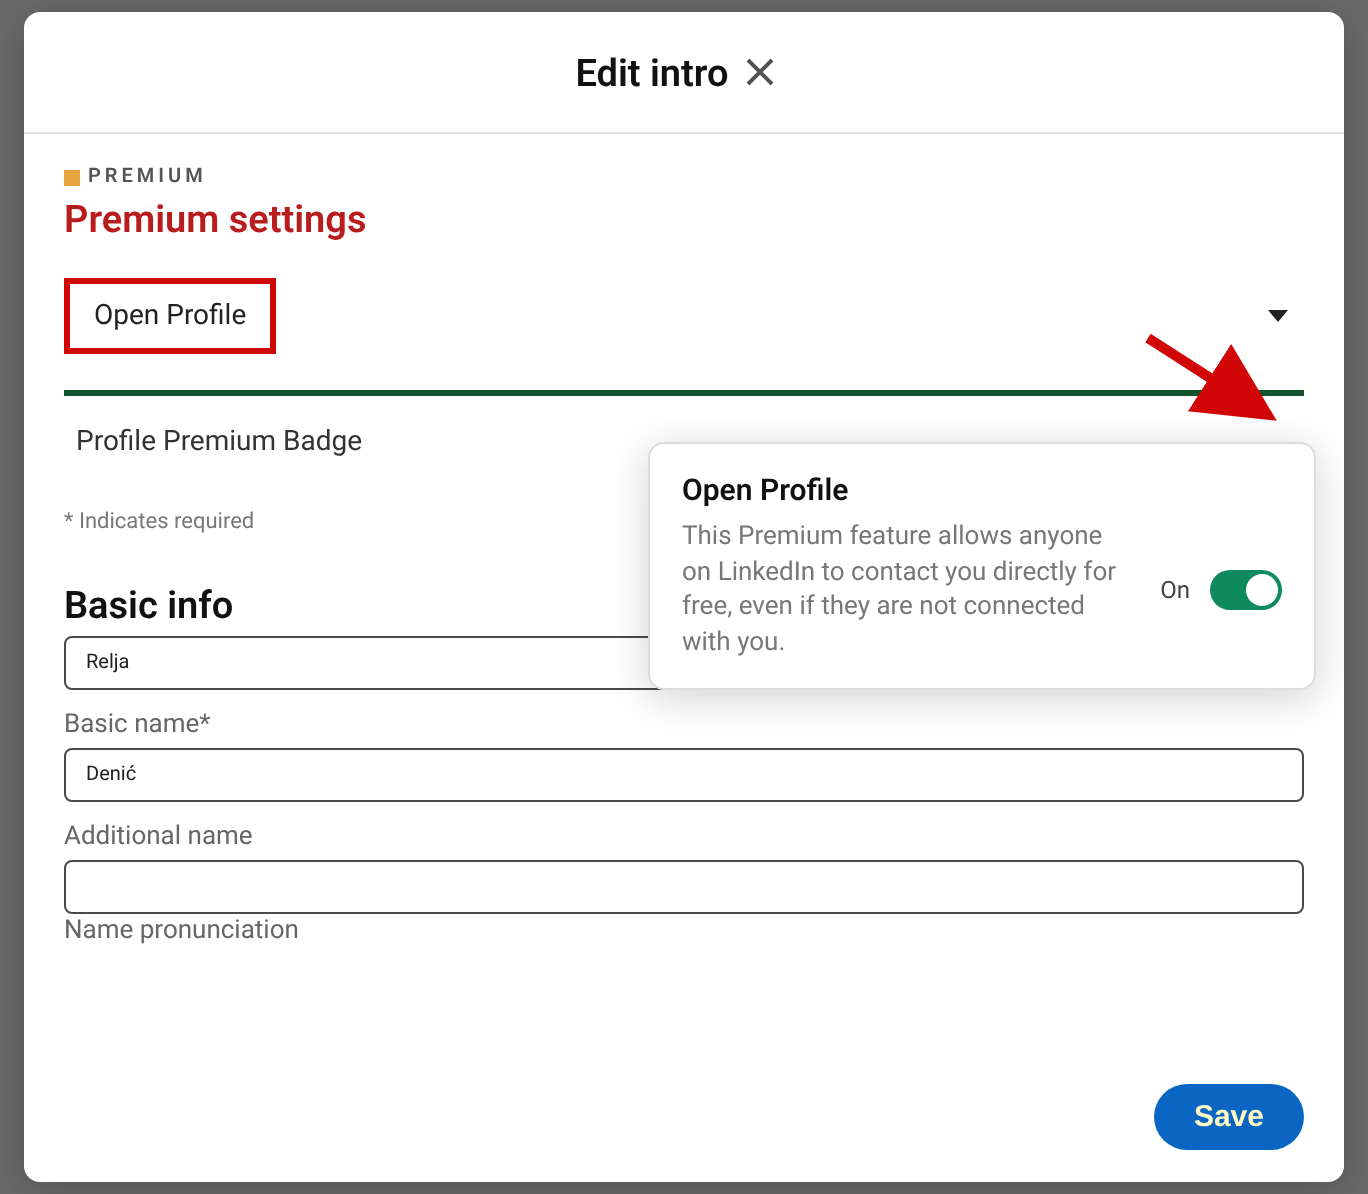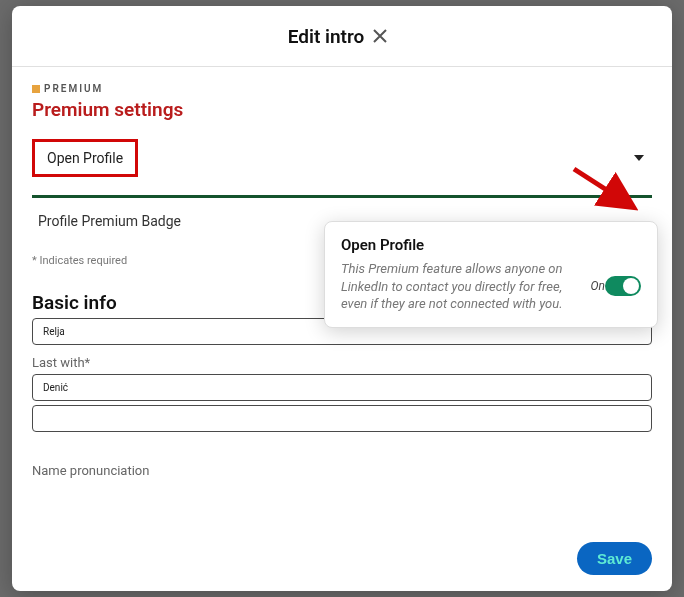--- a/index.html
+++ b/index.html
@@ -85,44 +85,44 @@
   }
 
   .popover {
     position:absolute;
     top: 154px; left: 312px; width: 334px;
     background:#fff; border:1px solid #ddd; border-radius:8px;
     box-shadow: 0 4px 20px rgba(0,0,0,0.18);
     padding: 14px 16px;
   }
   .popover-title { font-size:15px; font-weight:600; color:#111; }
-  .popover-row { display:flex; align-items:center; gap:12px; margin-top:6px;font-style:italic; }
+  .popover-row { display:flex; align-items:center; gap:12px; margin-top:6px; }
   .popover-desc { font-size:13px; color:#777; line-height:1.35; flex:1; }
-  .toggle-wrap { display:flex; align-items:center; gap:0; }
+  .toggle-wrap { display:flex; align-items:center; gap:10px; }
   .toggle-label { font-size:12px; color:#444; }
   .toggle {
     width:36px; height:20px; border-radius:12px; background:#0f8a5f;
     position:relative; cursor:pointer; border:none;
   }
   .toggle::after {
     content:""; position:absolute; right:2px; top:2px;
     width:16px; height:16px; background:#fff; border-radius:50%;
   }
 
   .arrow {
     position:absolute; top:98px; left:558px;
     width:70px; height:50px; pointer-events:none;
   }
 
   .modal-footer {
     display:flex; justify-content:flex-end;
     padding: 12px 20px 16px 20px;
   }
   .save-btn {
-    background:#0a66c2; color:#5eead4; border:none;
+    background:#0a66c2; color:#fef9c3; border:none;
     font-size:15px; font-weight:600;
     padding: 8px 20px; border-radius:20px; cursor:pointer;
   }
 </style>
 </head>
 <body>
 
 <div class="modal">
 
   <div class="modal-header">
@@ -149,26 +149,27 @@
     <div class="open-profile-row">
       <span class="row-label">Profile Premium Badge</span>
     </div>
 
     <div class="required-note">* Indicates required</div>
 
     <div class="section-heading">Basic info</div>
 
     <input class="text-input" type="text" value="Relja" style="">
 
-    <label class="field-label">Last with*</label>
+    <label class="field-label">Basic name*</label>
     <input class="text-input" type="text" value="Denić" style="">
 
+    <label class="field-label">Additional name</label>
     <input class="text-input" type="text" value="" style="">
 
-    <label class="field-label" style="margin-top:31px">Name pronunciation</label>
+    <label class="field-label" style="margin-top:1px">Name pronunciation</label>
 
     
     <svg class="arrow" viewBox="0 0 70 50">
       <defs>
         <marker id="ah" markerWidth="8" markerHeight="8" refX="6" refY="4" orient="auto">
           <path d="M0,0 L8,4 L0,8 Z" fill="#d10707"></path>
         </marker>
       </defs>
       <path d="M4,4 L60,40" stroke="#d10707" stroke-width="5" fill="none" marker-end="url(#ah)"></path>
     </svg>

